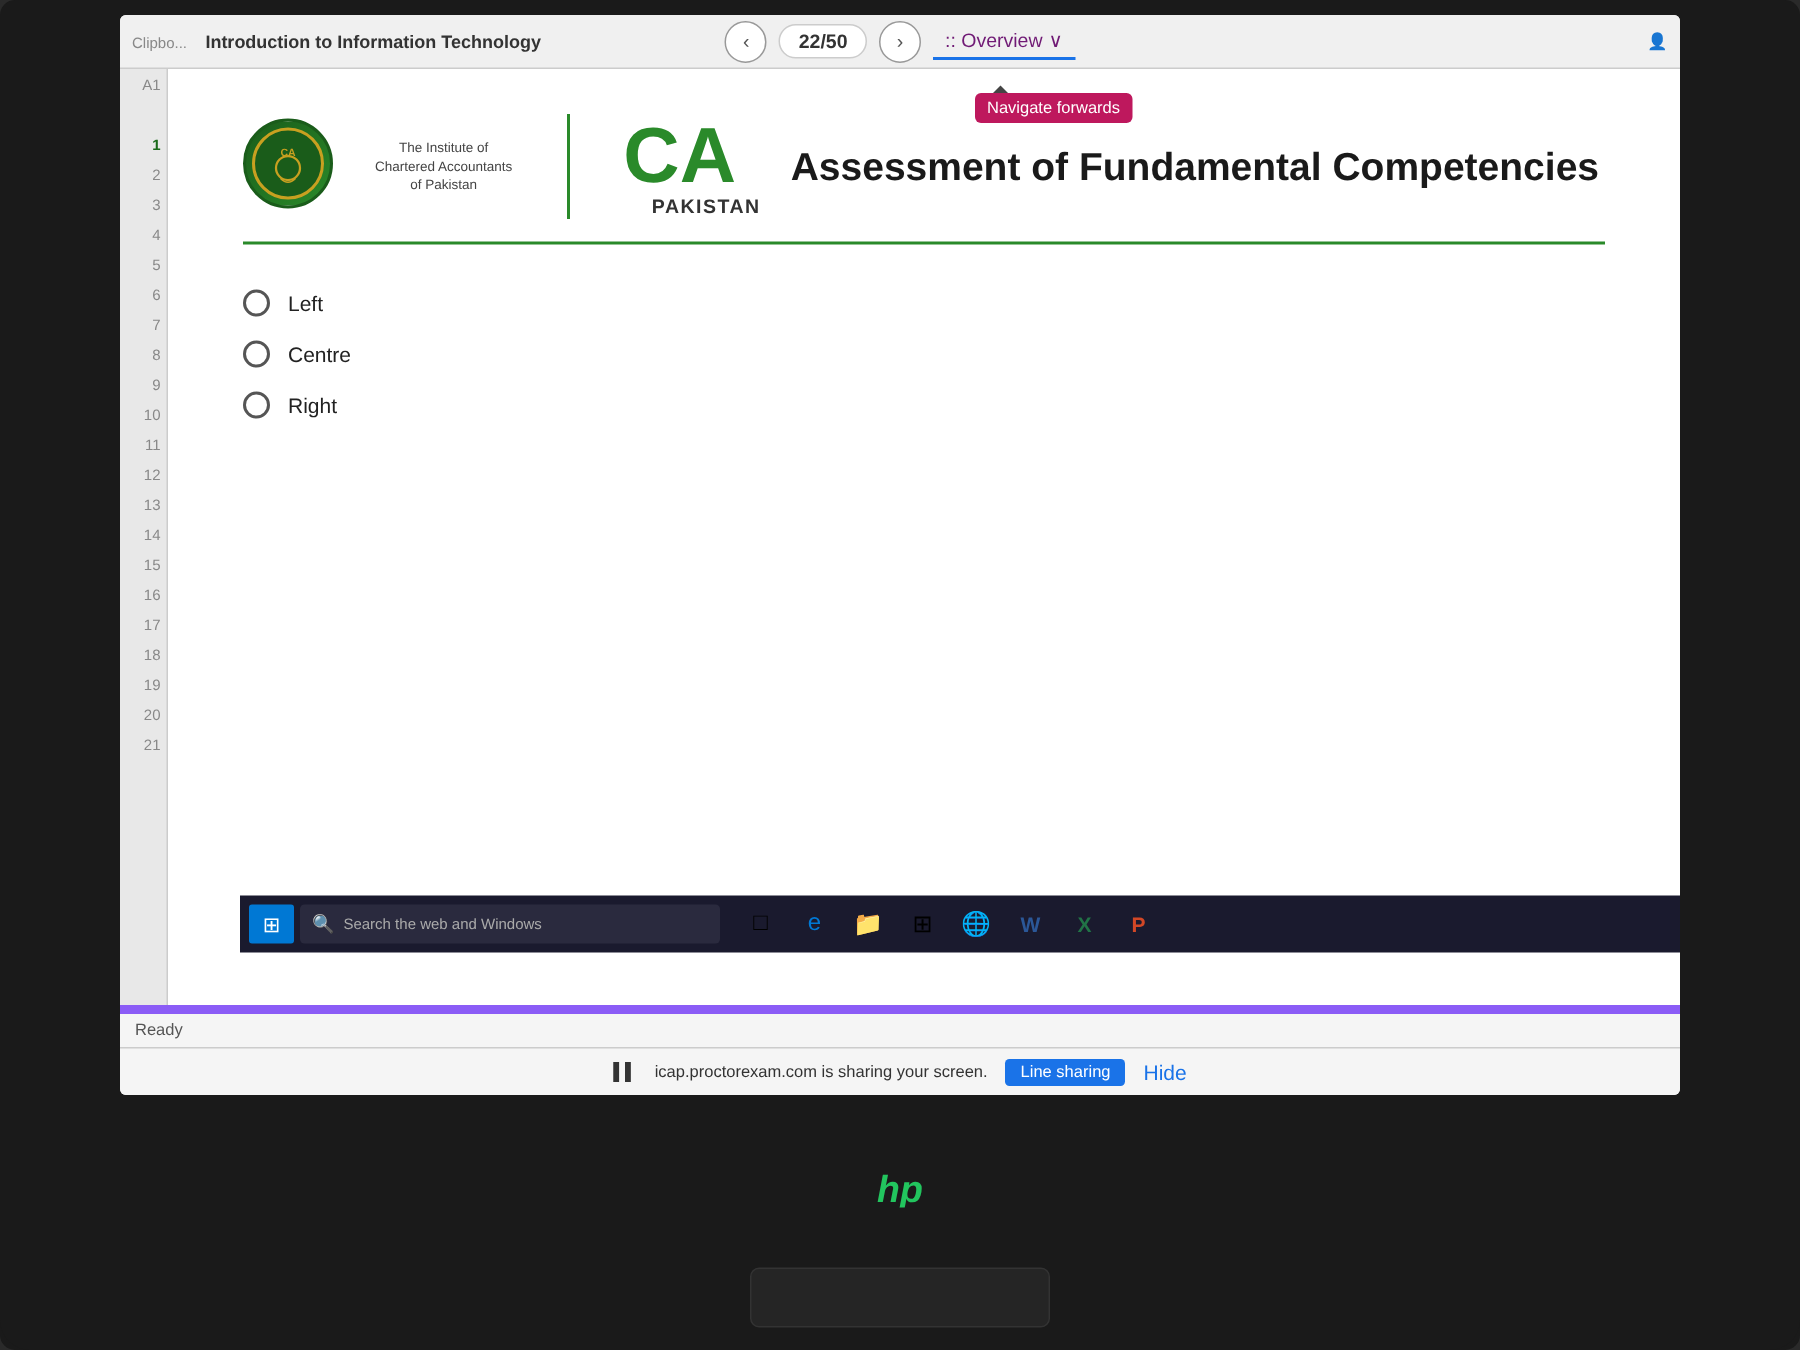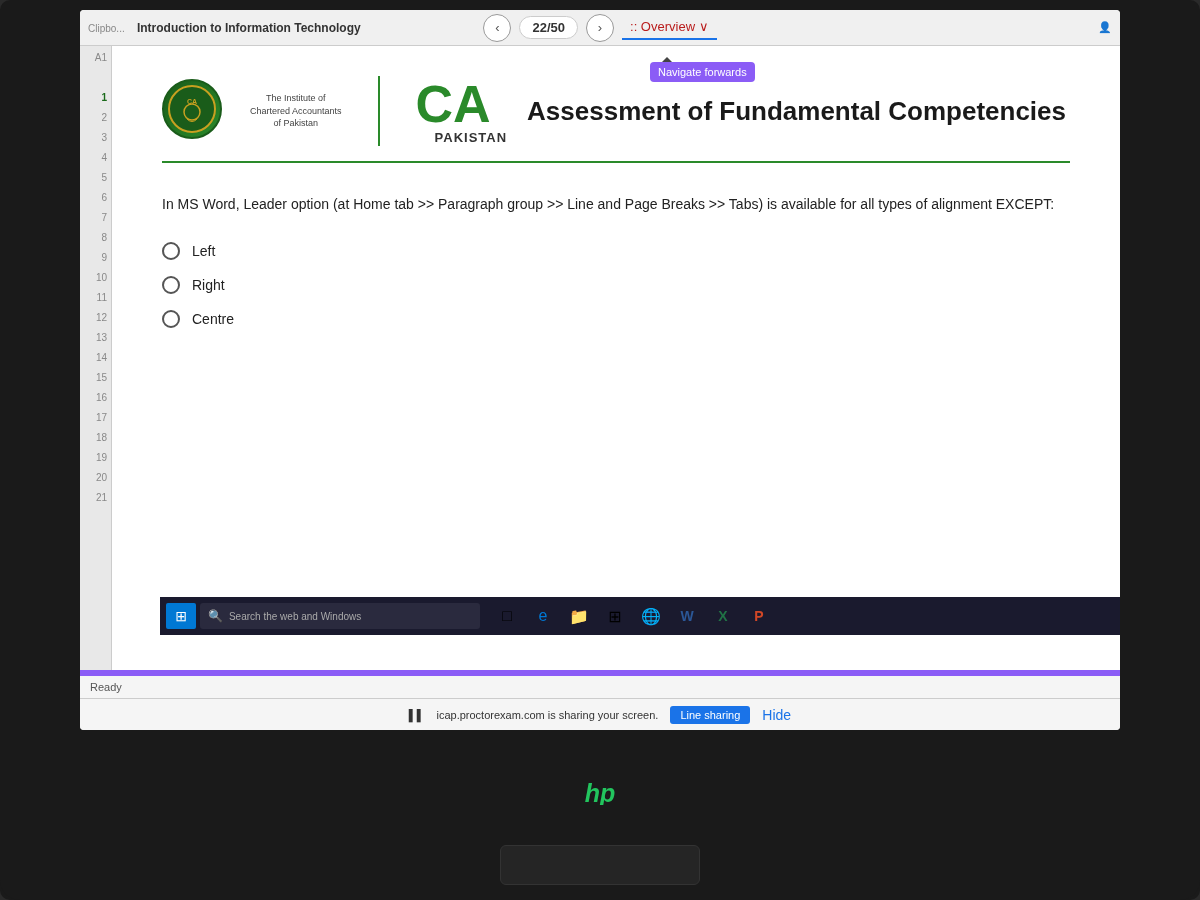--- a/index.html
+++ b/index.html
@@ -82,39 +82,39 @@
       font-size: 13px;
       font-weight: bold;
       color: #333;
     }
 
     .overview-btn {
       display: flex;
       align-items: center;
       gap: 4px;
       font-size: 13px;
-      color: #b91c1c;
+      color: #701a75;
       cursor: pointer;
       padding: 4px 8px;
       border-bottom: 2px solid #1a73e8;
       font-weight: 500;
     }
 
     .top-bar-right {
       flex: 1;
       display: flex;
       justify-content: flex-end;
     }
 
     
     .tooltip {
       position: absolute;
       top: 52px;
       left: 570px;
-      background: #8b5cf6;
+      background: #be185d;
       color: #fff;
       font-size: 11px;
       padding: 4px 8px;
       border-radius: 4px;
       z-index: 100;
       white-space: nowrap;
     }
     .tooltip::before {
       content: '';
       position: absolute;
@@ -502,38 +502,37 @@
             <div class="vertical-divider"></div>
 
             <div>
               <div class="ca-text">CA</div>
               <div class="pakistan-text">PAKISTAN</div>
             </div>
           </div>
           <div class="header-title">Assessment of Fundamental Competencies</div>
         </div>
 
-        <p class="question-text">In MS Word, Leader option (at Home tab &gt;&gt; Paragraph group &gt;&gt; Line and Page Breaks &gt;&gt; Tabs) is available for all types of alignment EXCEPT:</p>
 
 
         <div class="options-list">
 
           <div class="option-item">
             <div class="radio-outer"></div>
             <span class="option-label">Left</span>
           </div>
 
           <div class="option-item">
             <div class="radio-outer"></div>
-            <span class="option-label">Right</span>
+            <span class="option-label">Centre</span>
           </div>
 
           <div class="option-item">
             <div class="radio-outer"></div>
-            <span class="option-label">Centre</span>
+            <span class="option-label">Right</span>
           </div>
 
 
         </div>
 
       </div>
     </div>
 
     <div class="status-bar">
       <span>Ready</span>

